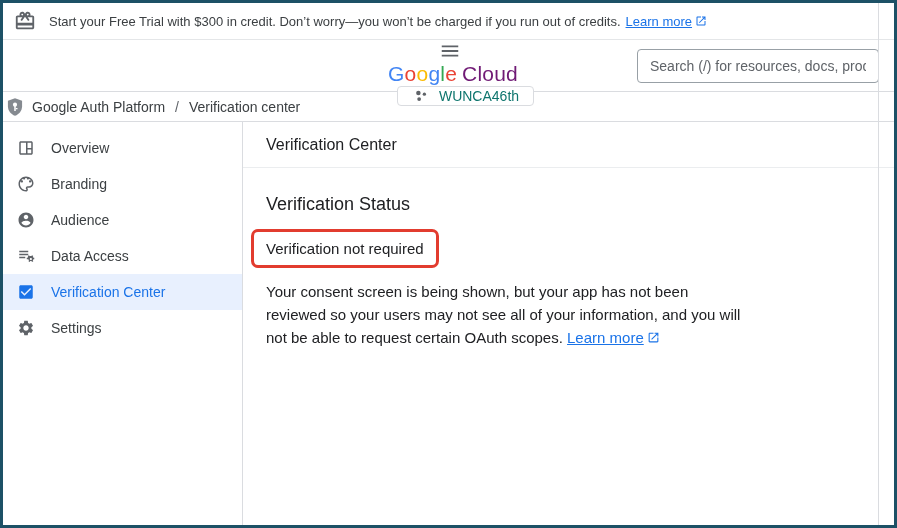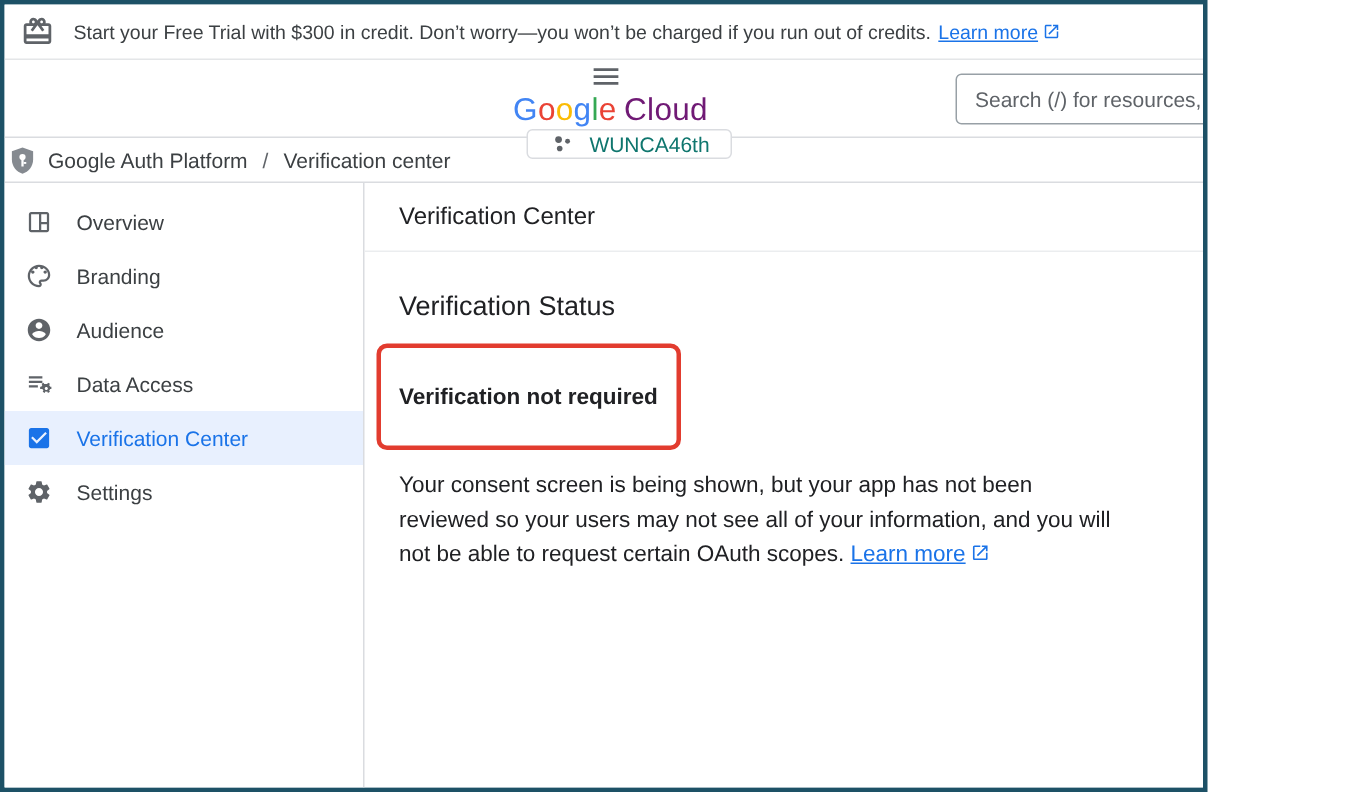--- a/index.html
+++ b/index.html
@@ -1,19 +1,19 @@
 <!DOCTYPE html>
 <html style="--frame: #1d5166; --border: #dadce0; --link: #1a73e8; --selected-bg: #e8f0fe; --selected-fg: #1a73e8; --annotation-red: #e23c2f;"><head>
 <meta charset="utf-8">
 <style>
   * { box-sizing: border-box; }
   body { margin: 0; background: #fff; font-family: "Liberation Sans", sans-serif; }
 
   .frame {
-    position: relative; width: 805px; height: 528px;
+    position: relative; width: 897px; height: 528px;
     border: 3px solid var(--frame, #1d5166); background: #fff; overflow: hidden;
   }
   .app { position: absolute; inset: 0; background: #fff; overflow: hidden; }
 
   
   .banner {
     height: 37px; border-bottom: 1px solid #e4e6e8;
     display: flex; align-items: center; padding-left: 11px;
     font-size: 13px; color: #3c4043; white-space: nowrap;
   }
@@ -66,21 +66,21 @@
   .nav-item.selected .nav-icon { color: var(--selected-fg, #1a73e8); }
 
   .main { flex: 1; min-width: 0; }
   .page-title-row { height: 46px; border-bottom: 1px solid #ebedef; display: flex; align-items: center; padding-left: 23px; }
   .page-title { font-size: 16px; color: #202124; }
   .content { padding: 26px 24px 0 23px; }
   .section-heading { font-size: 18px; color: #202124; }
   .status-box {
     display: inline-block; margin: 14px 0 0 -15px;
     border: 3px solid var(--annotation-red, #e23c2f); border-radius: 7px;
-    padding: 24px 12px; font-size: 15px; font-weight: bold; color: #202124;
+    padding: 8px 12px; font-size: 15px; font-weight: normal; color: #202124;
   }
   .desc { margin: 12px 0 0; font-size: 15px; line-height: 23px; color: #202124; white-space: pre-line; max-width: 600px; }
   .desc .ext-icon { width: 13px; height: 13px; }
 
   
   .edge-line { position: absolute; top: 0; bottom: 0; left: 875px; width: 1px; background: var(--border, #dadce0); }
 </style>
 </head>
 <body>
 

